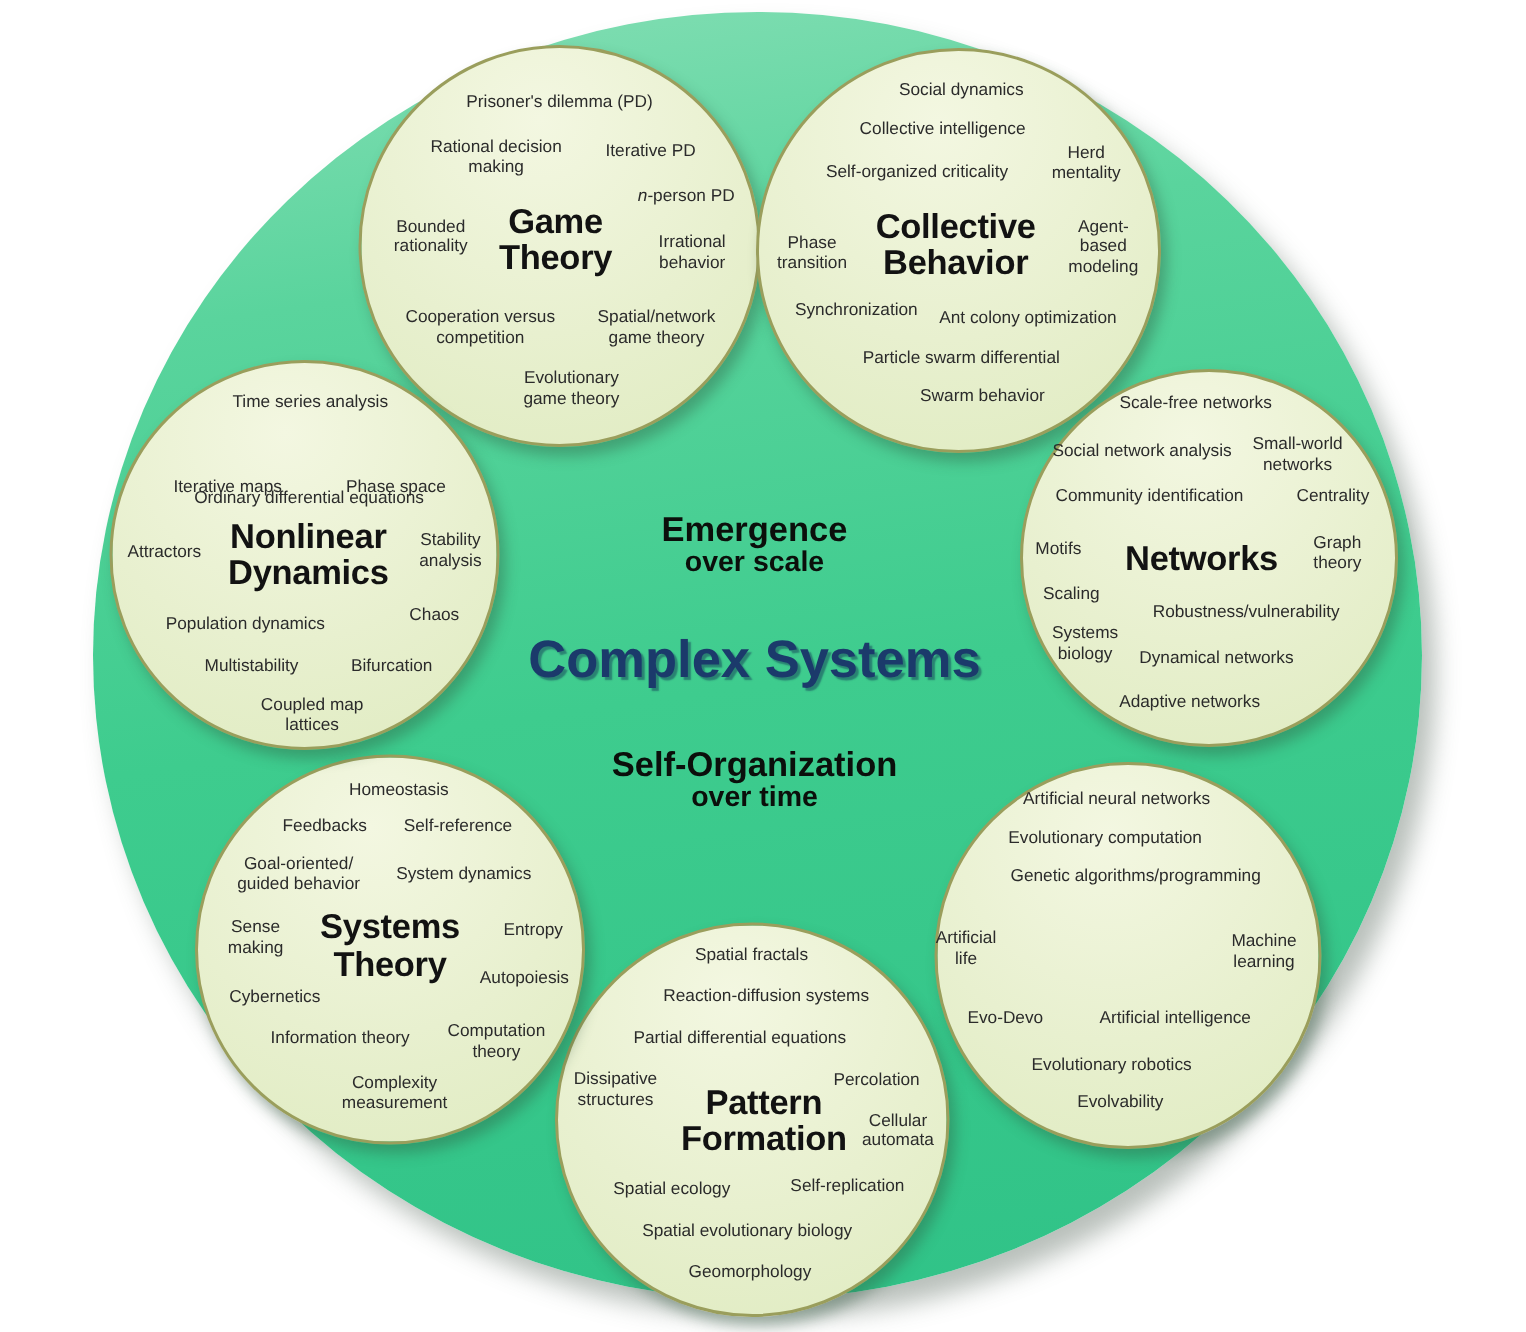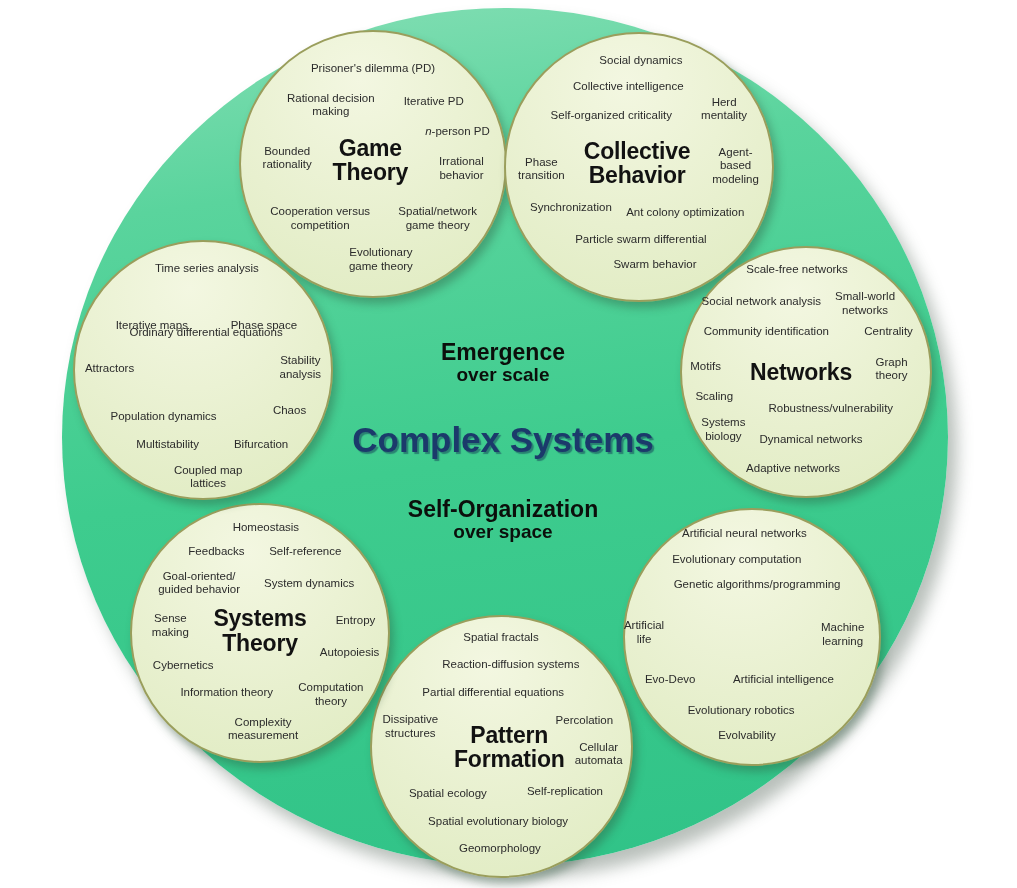--- a/index.html
+++ b/index.html
@@ -70,21 +70,21 @@
 
   <div class="center-block center-top">
     <div class="cl-big">Emergence</div>
     <div class="cl-small">over scale</div>
   </div>
 
   <div class="center-block center-main">Complex Systems</div>
 
   <div class="center-block center-bottom">
     <div class="cl-big">Self-Organization</div>
-    <div class="cl-small">over space</div>
+    <div class="cl-small">over time</div>
   </div>
 
   <div>
       <div class="cluster" style="left: 239px; top: 30px; width: 268px; height: 268px;">
         <div class="cluster-title" style="left: 49%; top: 48.5%;">
           <span>Game</span>
           <span>Theory</span>
         </div>
         <span class="term" style="left: 50%; top: 14%;">Prisoner's dilemma (PD)</span>
         <span class="term" style="left: 34%; top: 28%; width: 100px; white-space: normal;">Rational decision making</span>
@@ -168,20 +168,24 @@
         <span class="term" style="left: 69.2%; top: 30.8%;">System dynamics</span>
         <span class="term" style="left: 15%; top: 47.3%; width: 40px; white-space: normal;">Sense making</span>
         <span class="term" style="left: 87.3%; top: 45.4%;">Entropy</span>
         <span class="term" style="left: 85%; top: 58%;">Autopoiesis</span>
         <span class="term" style="left: 20%; top: 62.7%;">Cybernetics</span>
         <span class="term" style="left: 37%; top: 73.5%;">Information theory</span>
         <span class="term" style="left: 77.7%; top: 74.2%; width: 68px; white-space: normal;">Computation theory</span>
         <span class="term" style="left: 51.2%; top: 87.7%; width: 78px; white-space: normal;">Complexity measurement</span>
       </div>
       <div class="cluster" style="left: 73px; top: 240px; width: 260px; height: 260px;">
+        <div class="cluster-title" style="left: 51%; top: 50%;">
+          <span>Nonlinear</span>
+          <span>Dynamics</span>
+        </div>
         <span class="term" style="left: 51.5%; top: 10.4%;">Time series analysis</span>
         <span class="term" style="left: 51.2%; top: 21.5%; margin-top: 36px;">Ordinary differential equations</span>
         <span class="term" style="left: 30%; top: 33%;">Iterative maps</span>
         <span class="term" style="left: 73.8%; top: 33%;">Phase space</span>
         <span class="term" style="left: 13.5%; top: 49.6%;">Attractors</span>
         <span class="term" style="left: 88%; top: 49.2%; width: 48px; white-space: normal;">Stability analysis</span>
         <span class="term" style="left: 34.6%; top: 68.5%;">Population dynamics</span>
         <span class="term" style="left: 83.8%; top: 66.2%;">Chaos</span>
         <span class="term" style="left: 36.2%; top: 79.2%;">Multistability</span>
         <span class="term" style="left: 72.7%; top: 79.2%;">Bifurcation</span>

